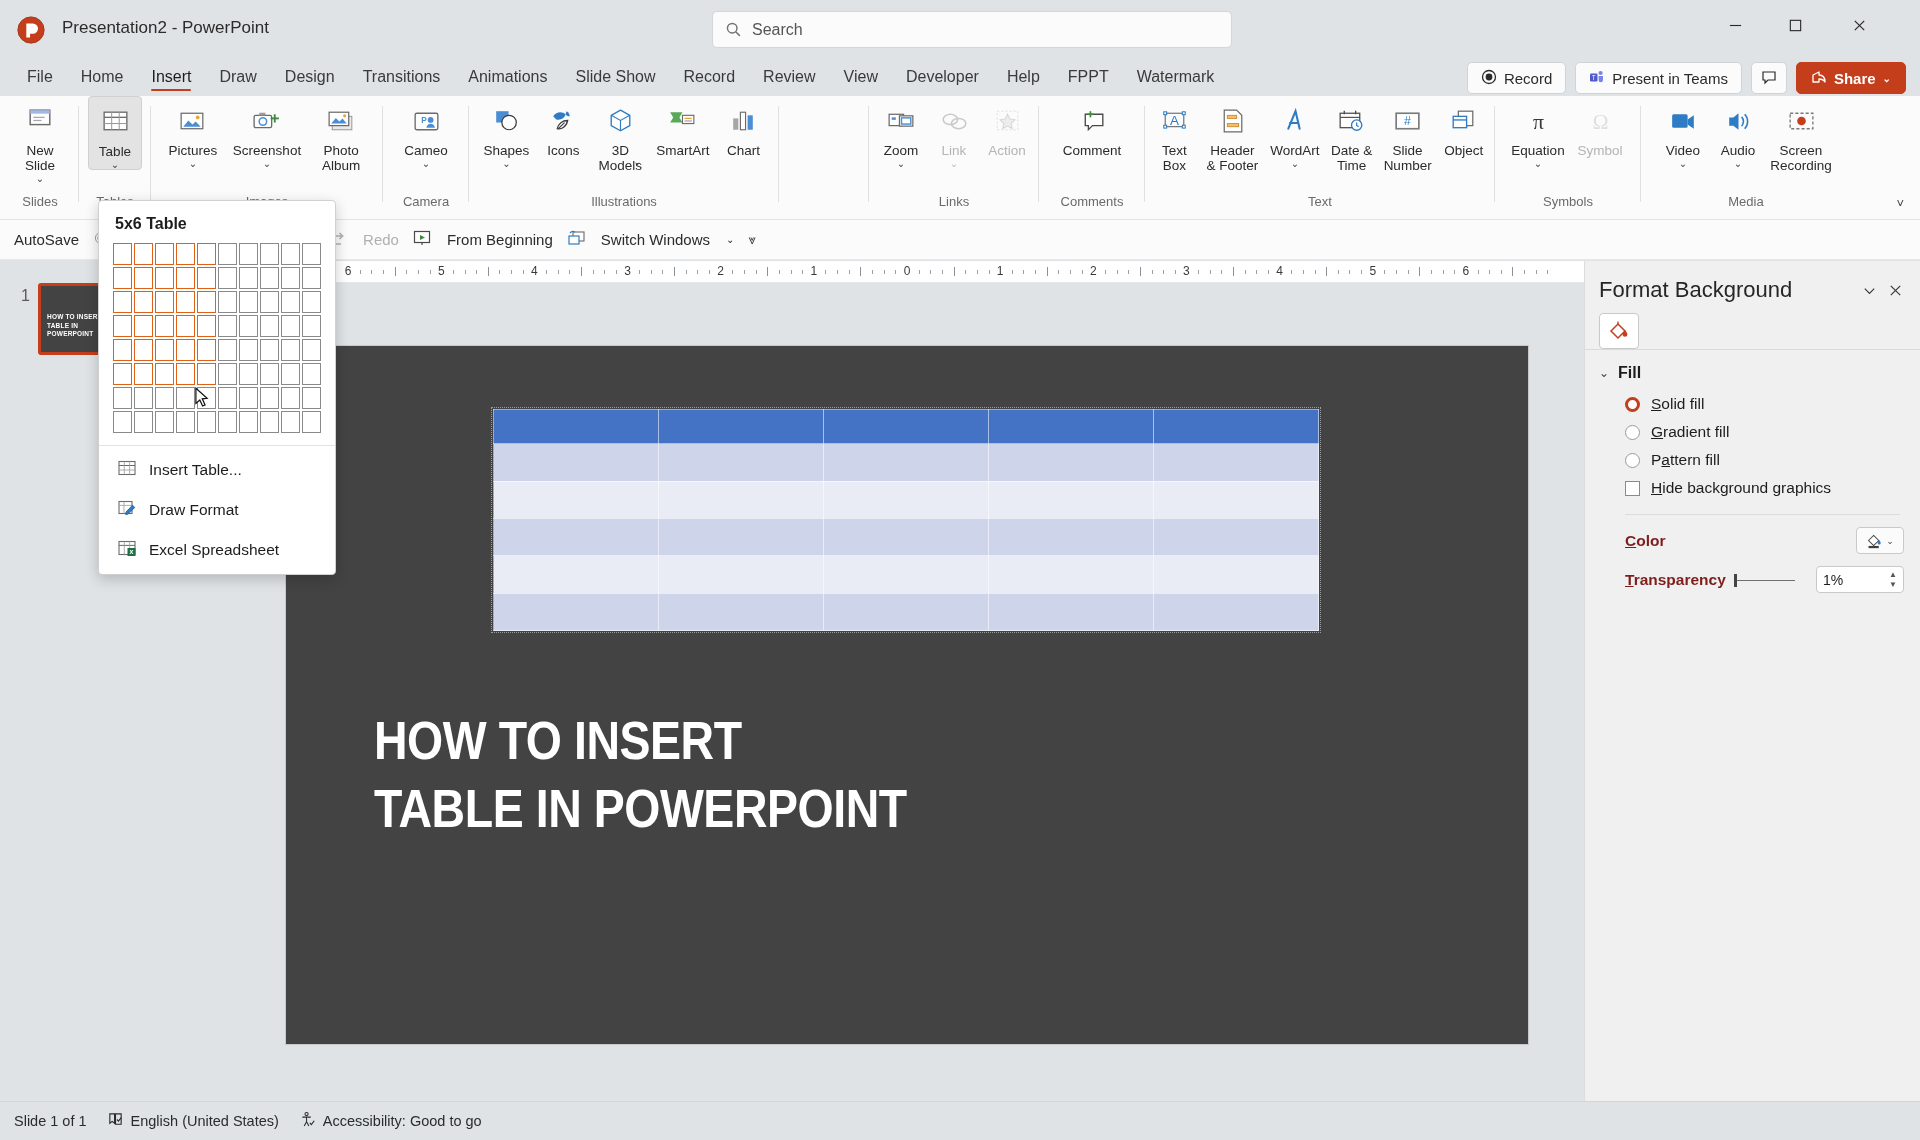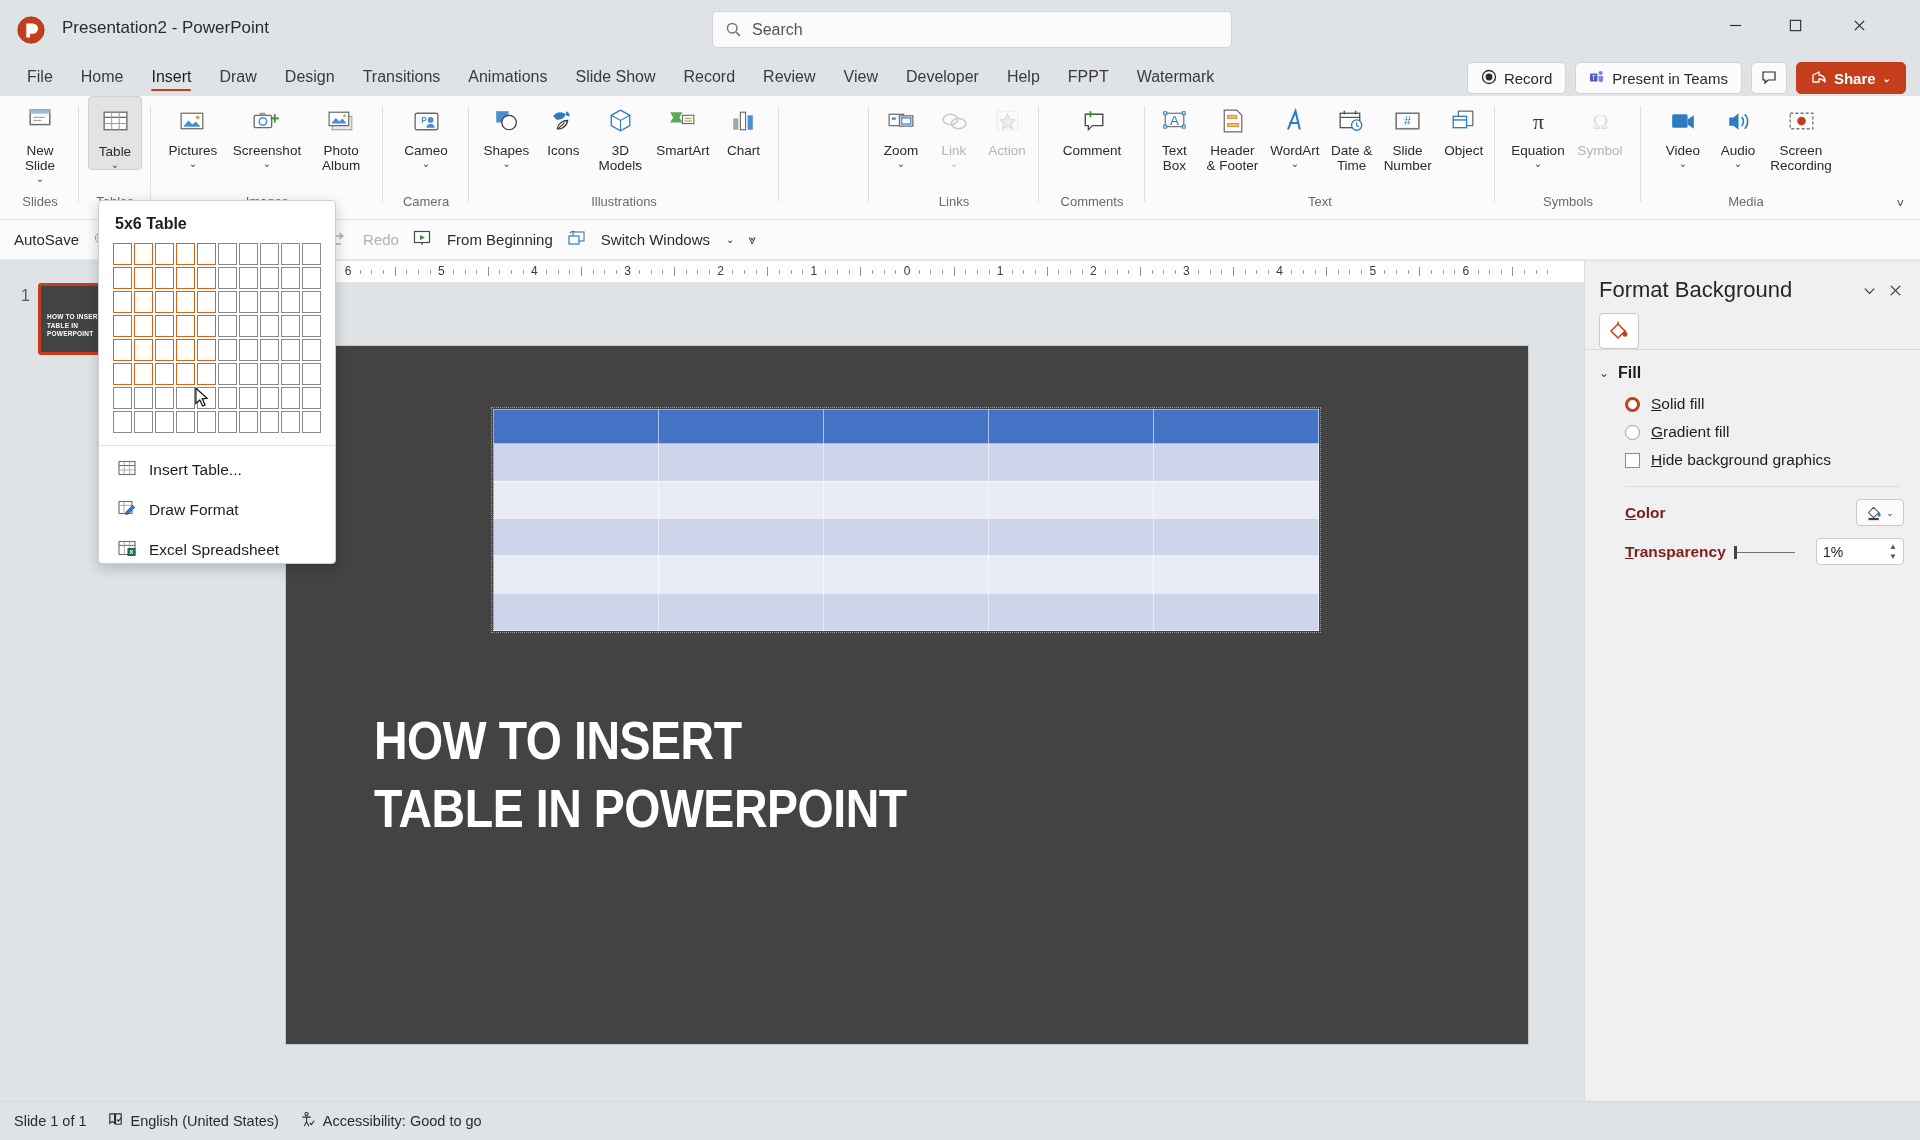--- a/index.html
+++ b/index.html
@@ -1078,21 +1078,21 @@
       <span>
         <svg viewBox="0 0 20 20">
             <rect x="2" y="3.5" width="13" height="12" fill="#fff" stroke="#6b6b6b" stroke-width="1.1"></rect>
             <line x1="2" y1="7.4" x2="15" y2="7.4" stroke="#9a9a9a" stroke-width=".8"></line>
             <line x1="7" y1="3.5" x2="7" y2="15.5" stroke="#9a9a9a" stroke-width=".8"></line>
             <path d="M9 14l6.5-6.8 2.3 2.2L11.3 16l-2.6.6z" fill="#2e7cc4" stroke="#1d5a94" stroke-width=".8"></path>
           </svg>
       </span>
       <span>Draw Format</span>
     </div>
-    <div class="dd-item" style="padding-bottom:1px">
+    <div class="dd-item" style="padding-bottom:12px">
       <span>
         <svg viewBox="0 0 20 20">
             <rect x="2" y="3.5" width="16" height="13" fill="#fff" stroke="#6b6b6b" stroke-width="1.1"></rect>
             <line x1="2" y1="7.4" x2="18" y2="7.4" stroke="#6b6b6b" stroke-width="1"></line>
             <line x1="7.3" y1="3.5" x2="7.3" y2="16.5" stroke="#9a9a9a" stroke-width=".8"></line>
             <line x1="12.6" y1="3.5" x2="12.6" y2="16.5" stroke="#9a9a9a" stroke-width=".8"></line>
             <rect x="10.5" y="10" width="8" height="8" fill="#1d7044"></rect>
             <text x="14.5" y="16.3" font-size="7" fill="#fff" text-anchor="middle" font-family="Liberation Sans" font-weight="bold">x</text>
           </svg>
       </span>
@@ -1133,20 +1133,24 @@
 
     <div class="radio-row">
       <span class="radio on"></span>
       <span class="tx"><span class="u">S</span>olid fill</span>
     </div>
     <div class="radio-row">
       <span class="radio"></span>
       <span class="tx"><span class="u">G</span>radient fill</span>
     </div>
     <div class="radio-row">
+      <span class="radio"></span>
+      <span class="tx">P<span class="u">a</span>ttern fill</span>
+    </div>
+    <div class="radio-row">
       <span class="chk"></span>
       <span class="tx"><span class="u">H</span>ide background graphics</span>
     </div>
 
     <div class="fb-divider"></div>
 
     <div class="fb-row">
       <span class="lab"><span class="u">C</span>olor</span>
       <span class="colorbtn">
         <svg viewBox="0 0 20 20">

